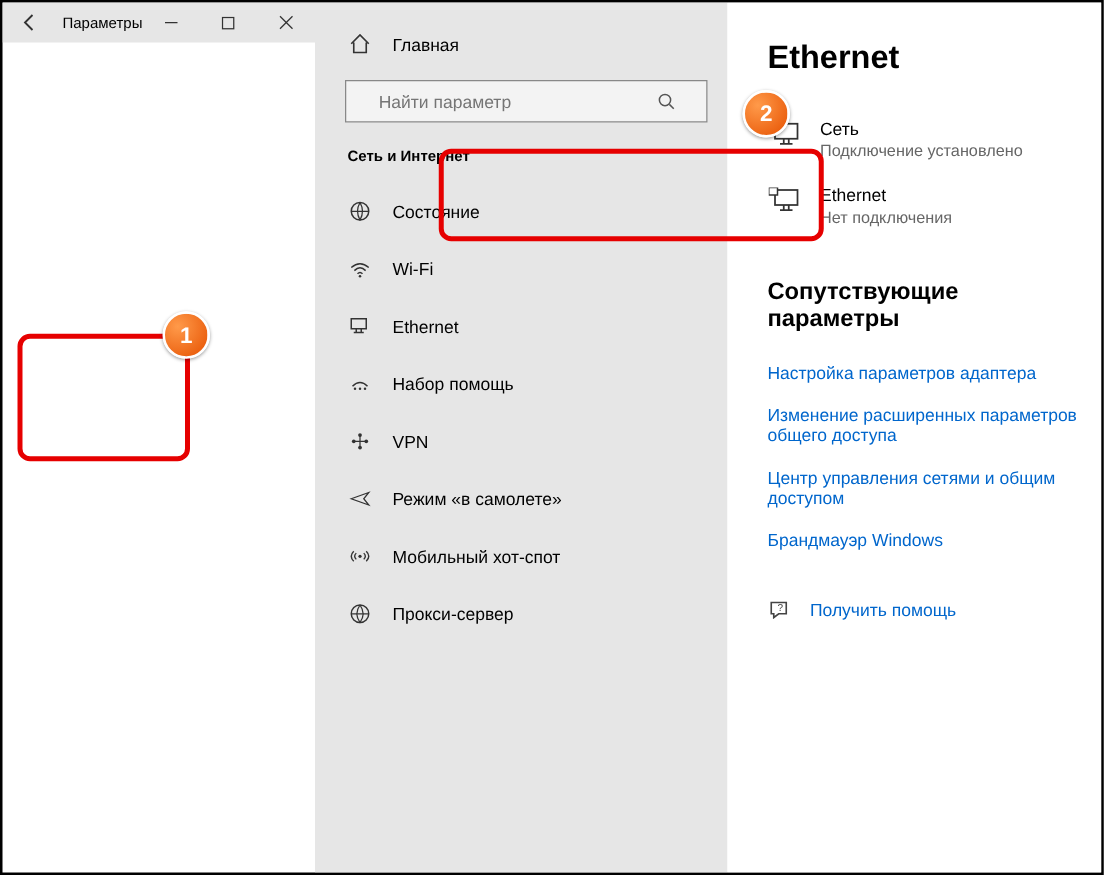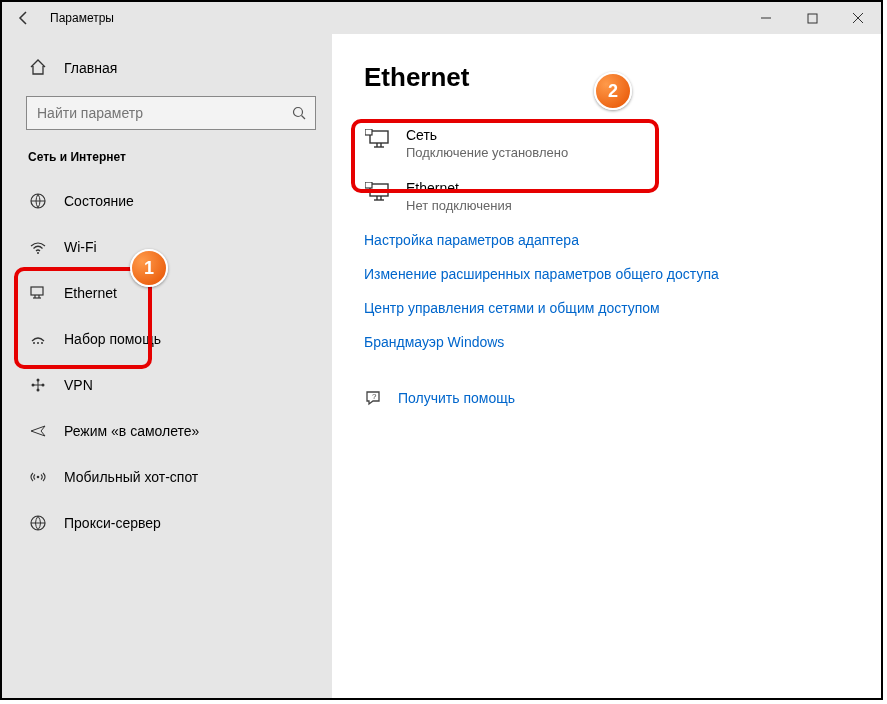--- a/index.html
+++ b/index.html
@@ -1,26 +1,26 @@
 <!DOCTYPE html>
 <html><head>
 <meta charset="utf-8">
 <style>
 html, body { margin:0; padding:0; font-family:"Segoe UI", Arial, sans-serif; font-size:14px; color:#000; background:#fff;}
-.window { width:883px; height:700px; border:2px solid #000; box-sizing:border-box; display:flex; flex-direction:column; position:relative; overflow:hidden;}
+.window { width:883px; height:700px; border:2px solid #000; box-sizing:border-box; display:flex; flex-direction:row; position:relative; overflow:hidden;}
 .titlebar { height:32px; display:flex; align-items:center; background:#e6e6e6;}
 .titlebar .back { width:44px; display:flex; justify-content:center; align-items:center; font-size:16px; color:#333;}
 .titlebar .title { flex:0 0 auto; padding-left:4px; font-size:12px; color:#000;}
 .titlebar .spacer { flex:1;}
 .titlebar .winbtn { width:46px; height:32px; display:flex; justify-content:center; align-items:center; font-size:13px; color:#333;}
 .body { flex:1; display:flex;}
 .sidebar { width:330px; background:#e6e6e6; padding-top:18px; box-sizing:border-box;}
 .home-row { display:flex; align-items:flex-end; padding:6px 0 6px 26px; margin-bottom:14px;}
 .home-row .icon { width:20px; display:flex; justify-content:center; margin-right:16px;}
-.searchbox { margin:0 16px 20px 24px; height:32px; border:1px solid #888; background:#f3f3f3; display:flex; align-items:center; padding:0 8px;}
+.searchbox { margin:0 16px 20px 24px; height:32px; border:1px solid #888; background:#f3f3f3; display:flex; align-items:center; padding:0 24px;}
 .searchbox input { border:none; background:transparent; outline:none; font-size:14px; flex:1; color:#555;}
 .searchbox .sicon { color:#555; font-size:14px;}
 .section-title { font-size:12px; font-weight:600; padding:0 0 14px 26px;}
 .nav { list-style:none; margin:0; padding:0;}
 .nav li { display:flex; align-items:center; padding:0 0 0 26px; height:46px;}
 .nav li .icon { width:20px; display:flex; justify-content:center; margin-right:16px;}
 .nav li .label { font-size:14px;}
 .main { flex:1; background:#fff; padding:28px 10px 10px 32px; box-sizing:border-box; position:relative;}
 .main h1 { font-size:26px; font-weight:600; margin:0 0 24px 0;}
 .net-item { display:flex; padding:10px 0;}
@@ -211,20 +211,21 @@
               <line x1="9" y1="18" x2="19" y2="18" stroke="#333" stroke-width="1.4"></line>
               <rect x="0" y="0" width="7" height="6" stroke="#333" stroke-width="1.2" fill="#fff"></rect>
             </svg>
         </div>
         <div class="texts">
           <div class="t1">Ethernet</div>
           <div class="t2">Нет подключения</div>
         </div>
       </div>
 
+      <div class="subhead">Сопутствующие параметры</div>
       <a class="link">Настройка параметров адаптера</a>
       <a class="link">Изменение расширенных параметров общего доступа</a>
       <a class="link">Центр управления сетями и общим доступом</a>
       <a class="link">Брандмауэр Windows</a>
 
       <div class="help-block">
         <div class="help-row">
           <span class="hicon">
             <svg width="18" height="18" viewBox="0 0 18 18">
                 <path d="M3 3 H15 V12 H9 L5 15 V12 H3 Z" stroke="#444" stroke-width="1.3" fill="none"></path>

